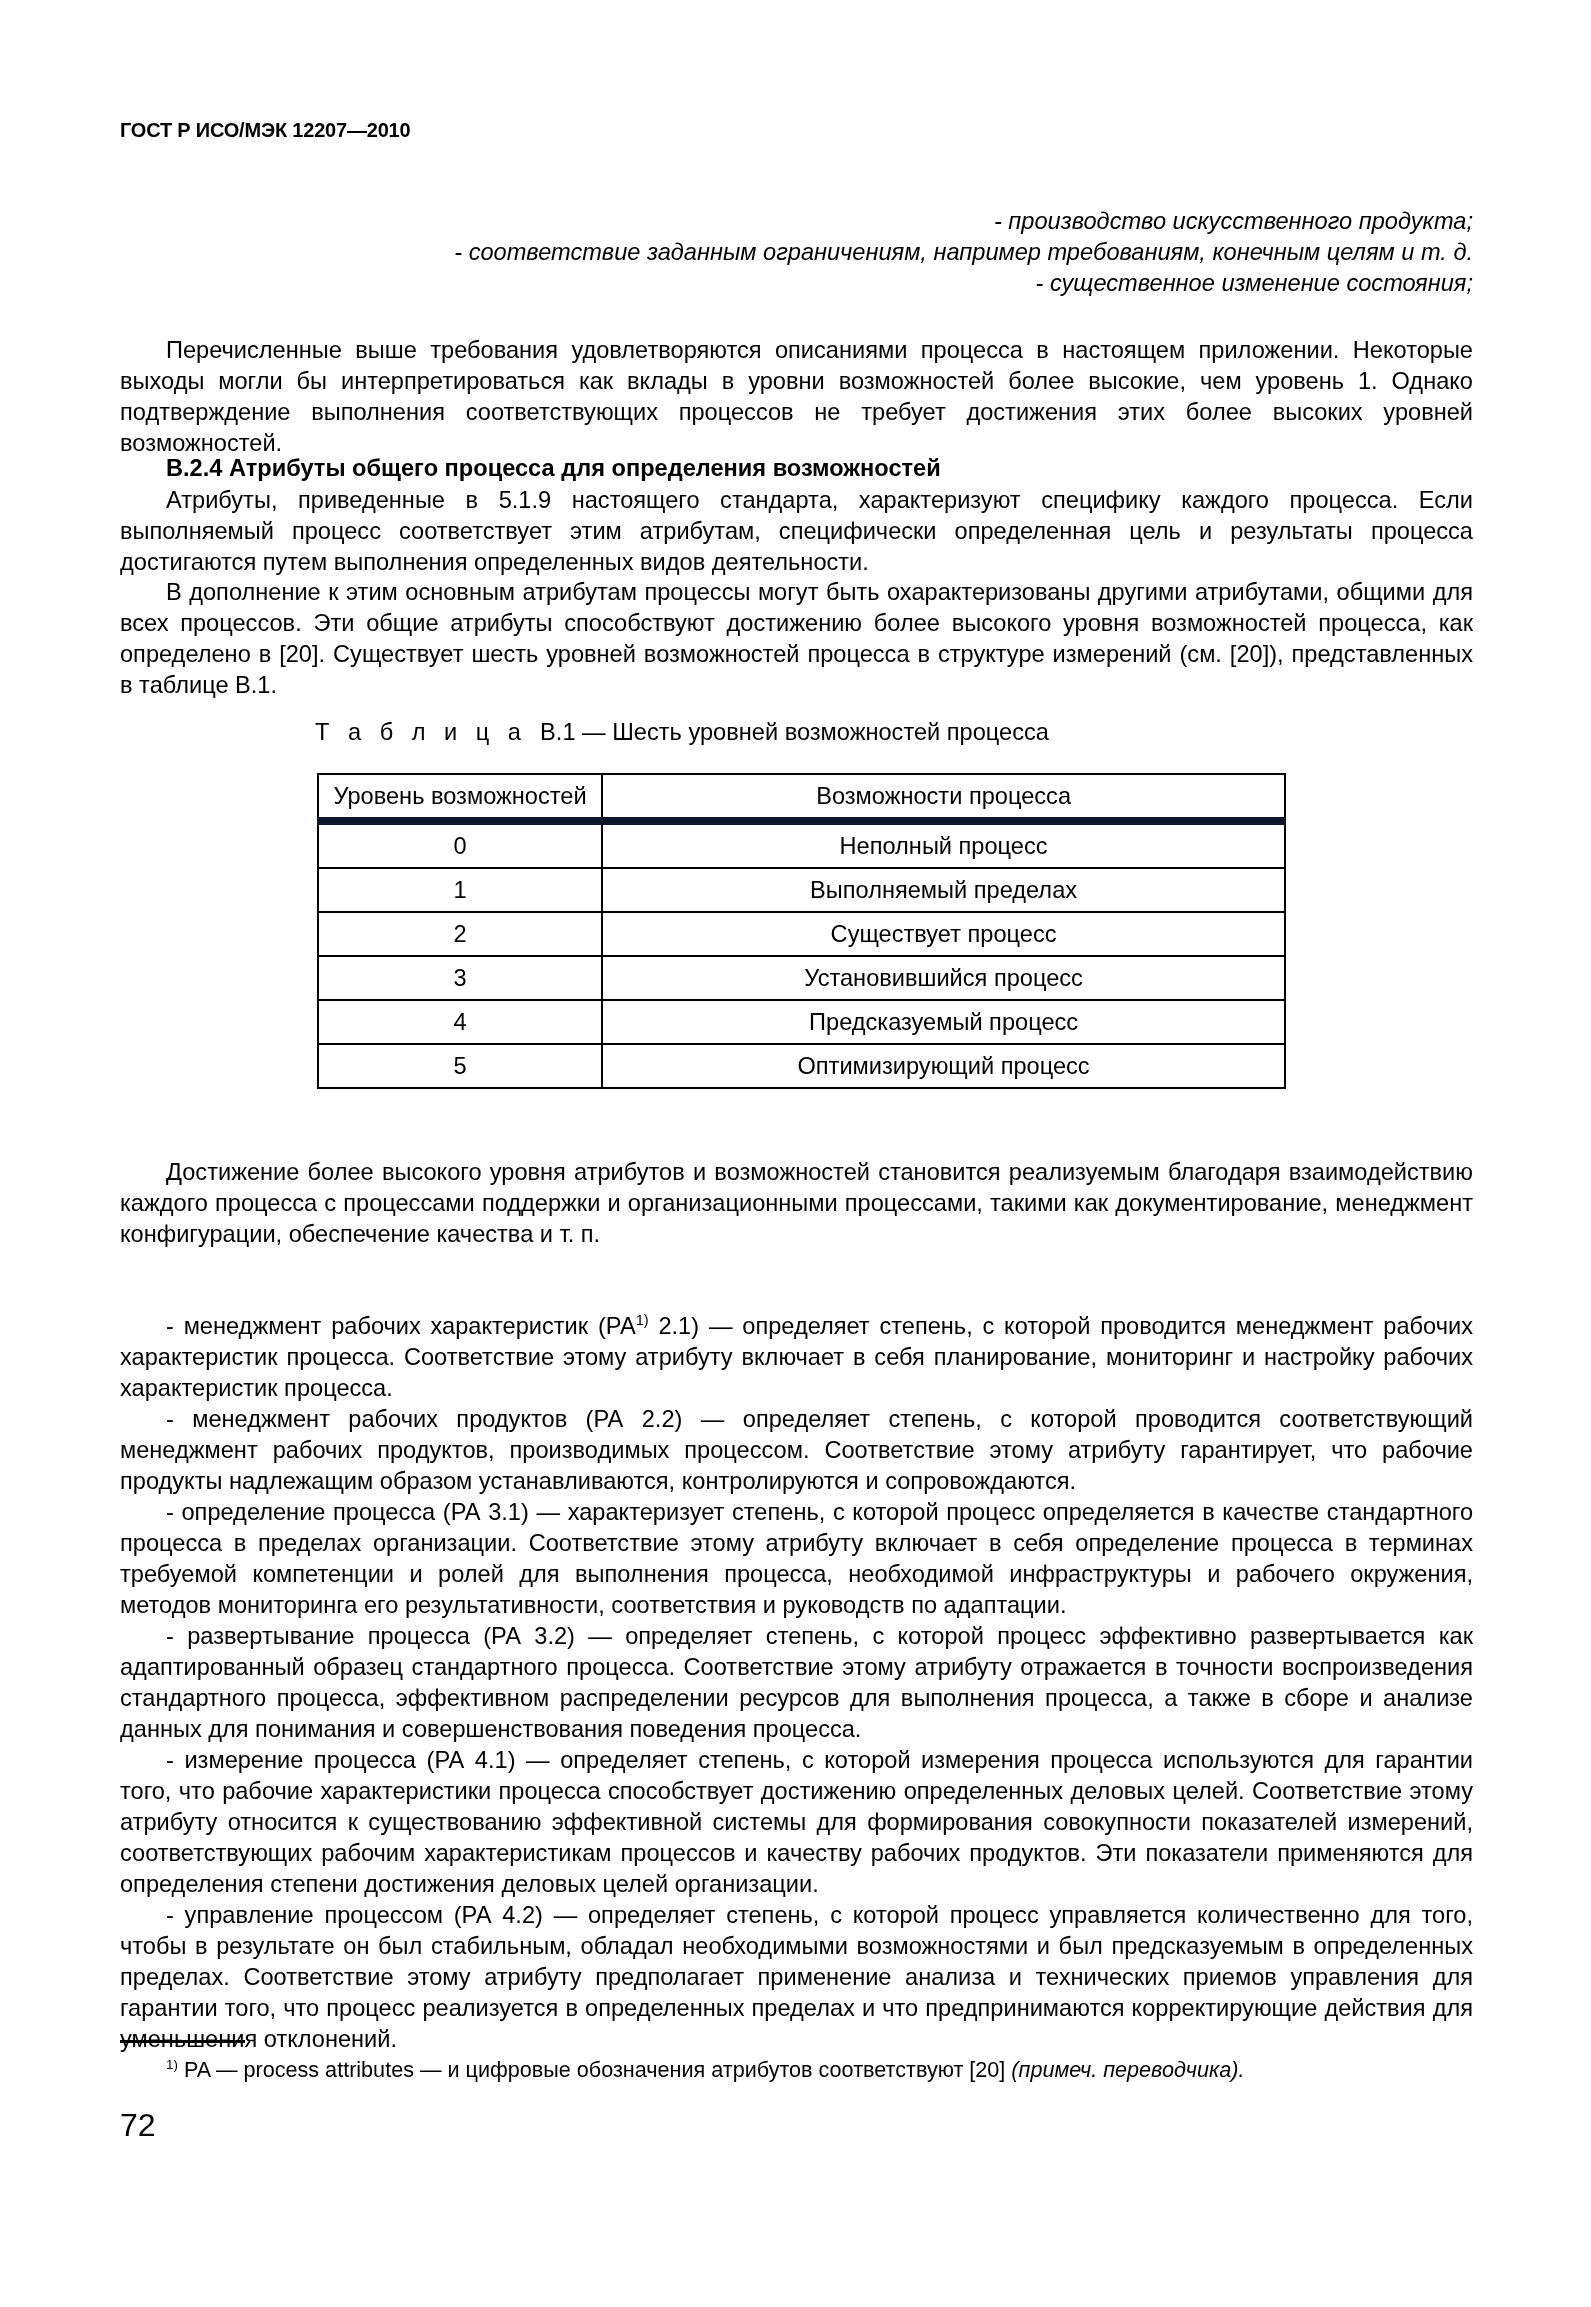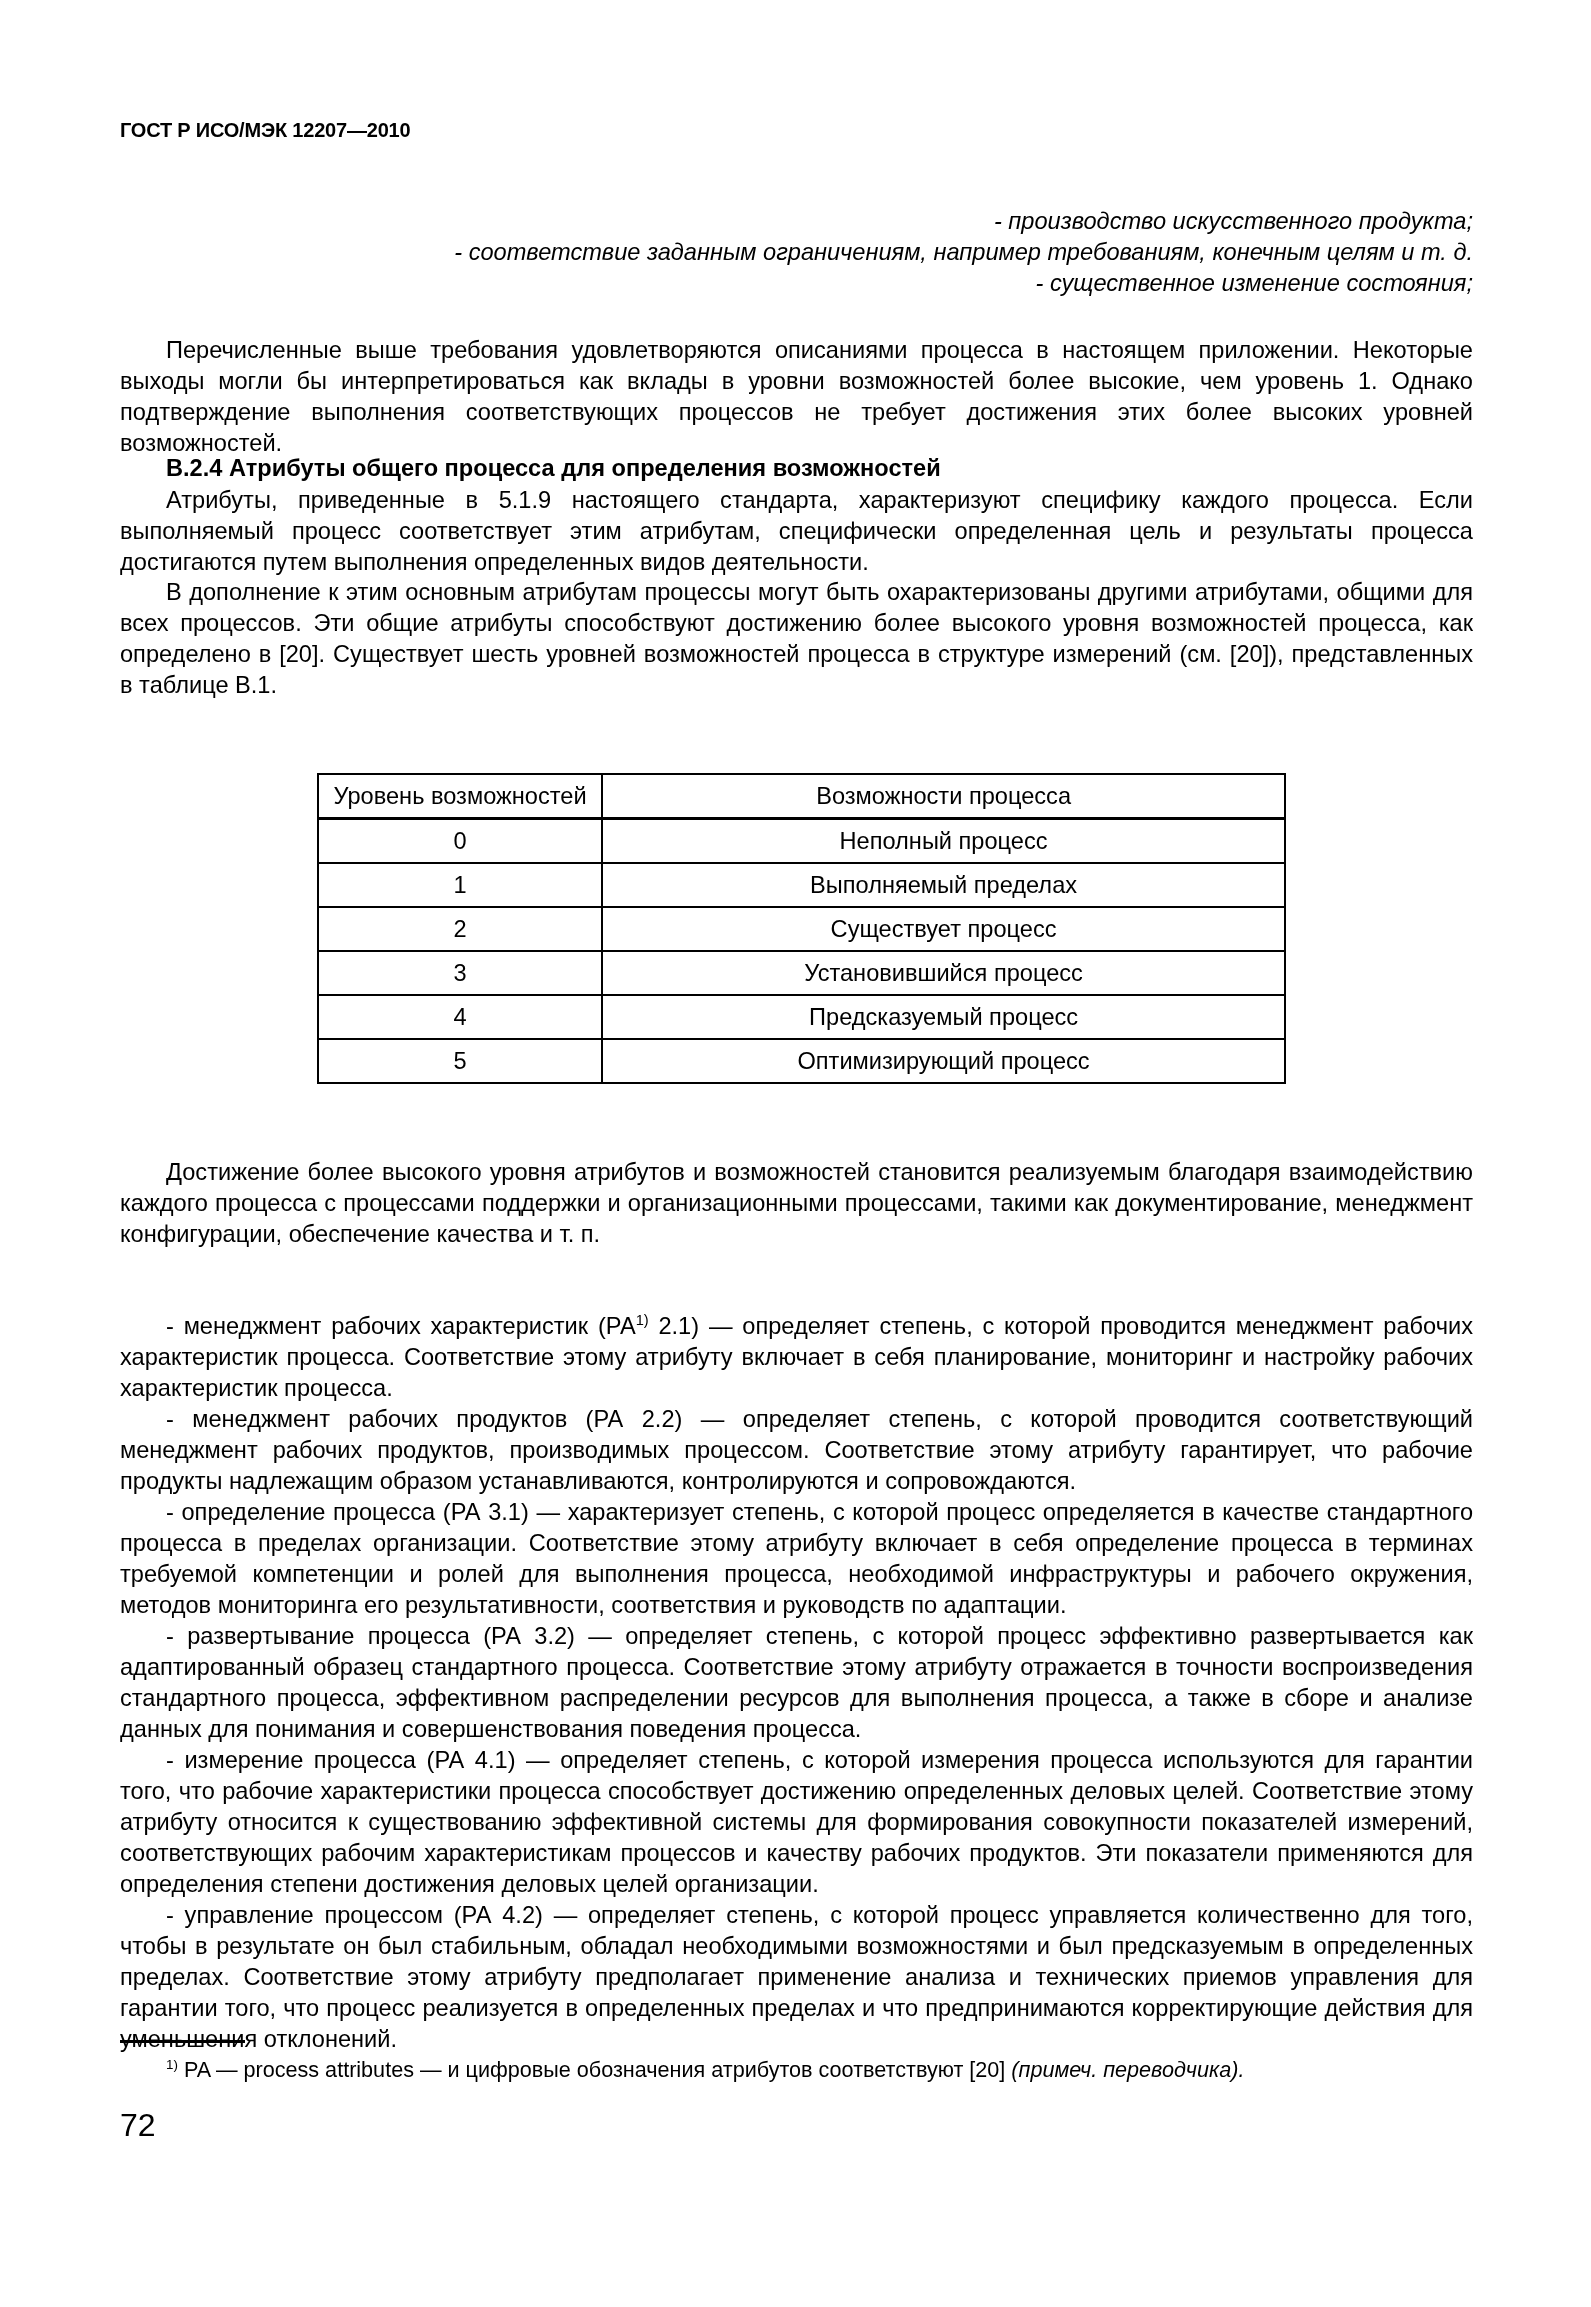--- a/index.html
+++ b/index.html
@@ -89,21 +89,21 @@
     border: 2px solid #000;
     text-align: center;
     vertical-align: middle;
     font-weight: normal;
     padding: 0;
   }
   .lvl-table thead th {
     height: 42px;
   }
   .lvl-table thead tr th {
-    border-bottom: 2px solid #0f172a;
+    border-bottom: 8px solid #0f172a;
   }
   .lvl-table tbody tr:first-child td {
     border-top: 3.4px solid #000;
   }
   .lvl-table tbody td {
     height: 42px;
   }
   .col-level {
     width: 283px;
   }
@@ -162,20 +162,23 @@
   </div>
 
   <div class="body-block" style="top: 485px;">
     <p class="indent">Атрибуты, приведенные в 5.1.9 настоящего стандарта, характеризуют специфику каждого процесса. Если выполняемый процесс соответствует этим атрибутам, специфически определенная цель и результаты процесса достигаются путем выполнения определенных видов деятельности.</p>
   </div>
 
   <div class="body-block" style="top: 577px;">
     <p class="indent">В дополнение к этим основным атрибутам процессы могут быть охарактеризованы другими атрибутами, общими для всех процессов. Эти общие атрибуты способствуют достижению более высокого уровня возможностей процесса, как определено в [20]. Существует шесть уровней возможностей процесса в структуре измерений (см. [20]), представленных в таблице B.1.</p>
   </div>
 
+  <div class="table-caption">
+    <span class="spaced">Т а б л и ц а</span>&nbsp;&nbsp;<span>B.1</span>&nbsp;<span>—</span>&nbsp;<span>Шесть уровней возможностей процесса</span>
+  </div>
 
   <table class="lvl-table">
     <thead>
       <tr>
         <th class="col-level">Уровень возможностей</th>
         <th class="col-capability">Возможности процесса</th>
       </tr>
     </thead>
     <tbody>
       <tr>

